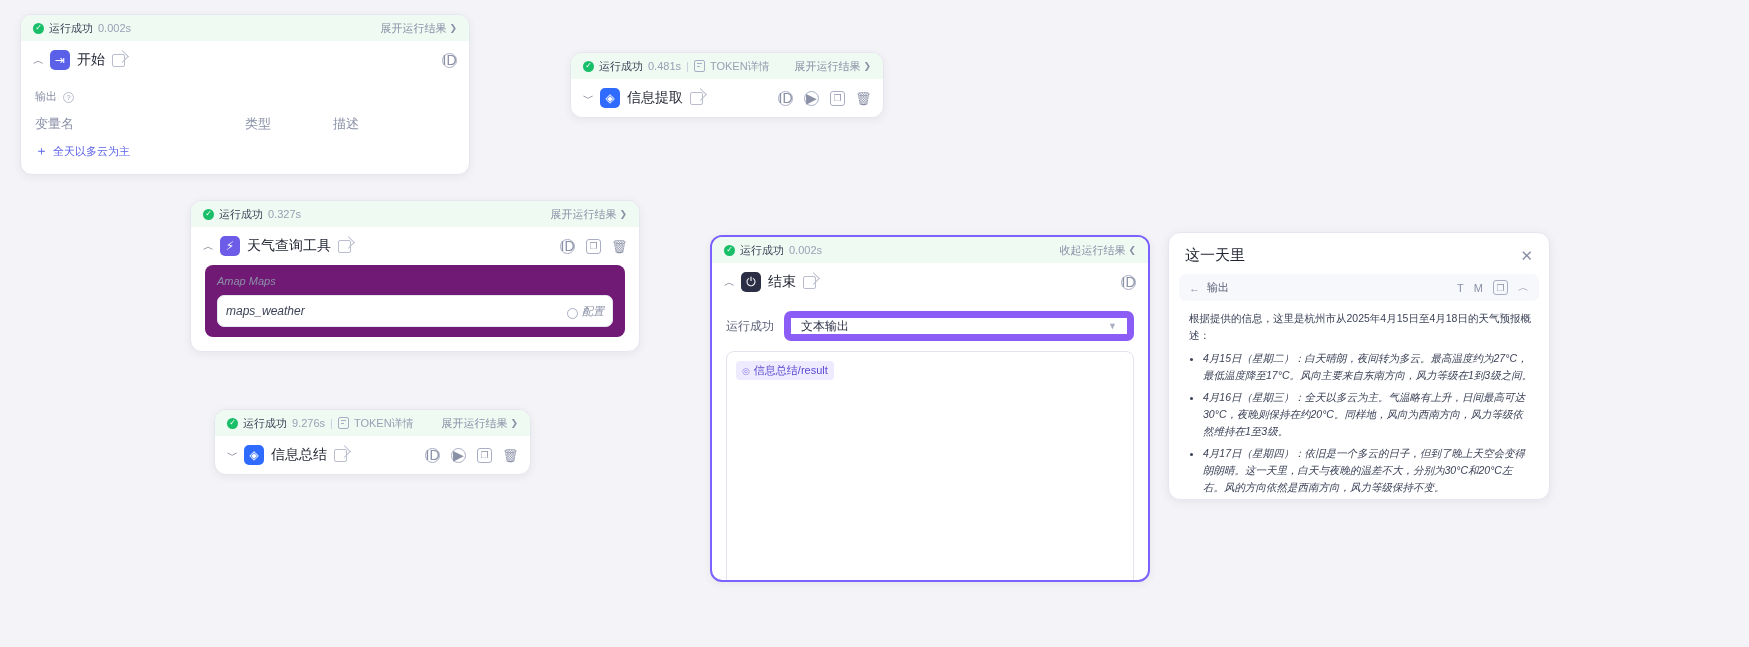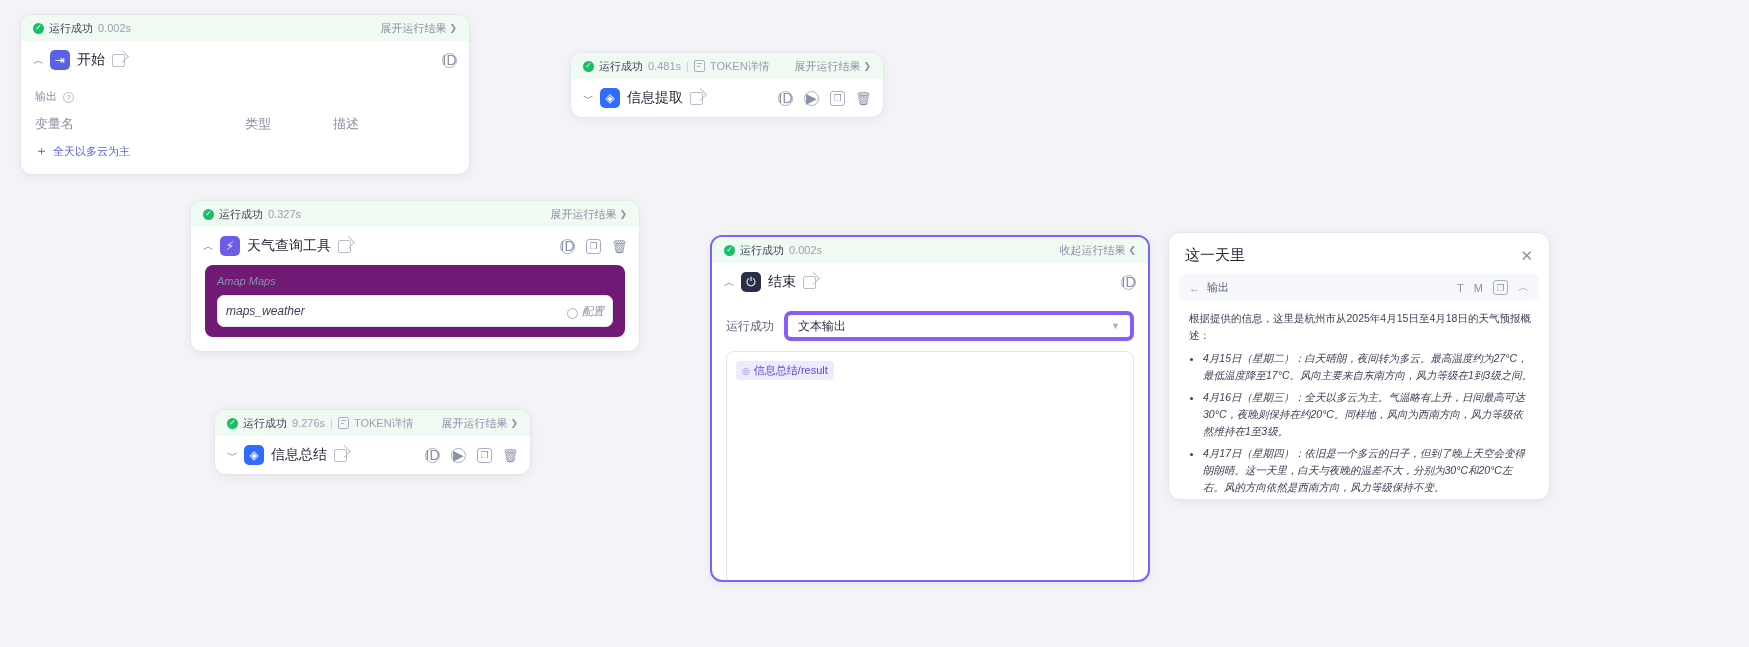--- a/index.html
+++ b/index.html
@@ -110,21 +110,21 @@
     color:#8a90a6;font-size:11px;cursor:pointer;
   }
   .cfg-gear {
     width:11px;height:11px;border-radius:50%;
     border:1px solid #a9aec4;display:inline-block;
   }
 
   .out-mode-row { display:flex; align-items:center; gap:10px; margin-bottom:10px; }
   .out-mode-label { color:#5c6178; font-size:12px; }
   .select {
-    flex:1; height:30px; border:4px solid #8b5cf6; border-radius:7px;
+    flex:1; height:30px; border:7px solid #8b5cf6; border-radius:7px;
     background:#fff; display:flex;align-items:center;padding:0 10px;
     font-size:12px; color:#2b2f46;
   }
   .select .dn { margin-left:auto; color:#a9aec4; font-size:9px; }
   .textarea {
     border:1px solid #e1e3ee;border-radius:8px;background:#fff;
     height:252px; padding:9px; position:relative;
   }
   .var-chip {
     display:inline-flex;align-items:center;gap:4px;

